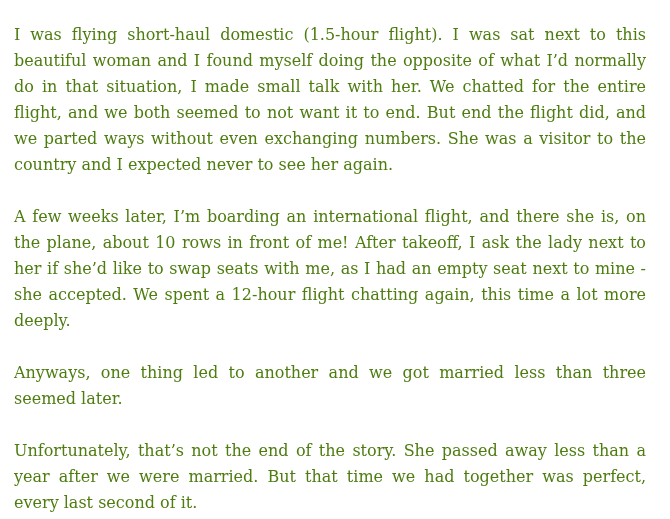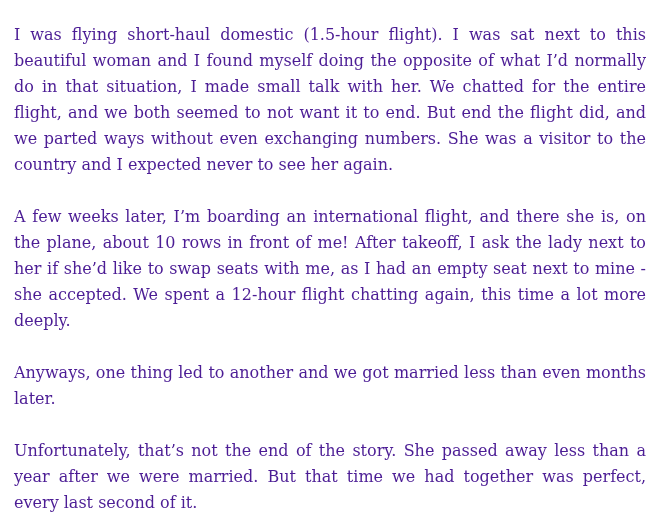--- a/index.html
+++ b/index.html
@@ -25,18 +25,18 @@
   .article-body p {
     margin: 0 0 26px 0;
   }
   .article-body p:last-child {
     margin-bottom: 8px;
   }
 </style>
 </head>
 <body style="background: rgb(255, 255, 255);">
 
-<div class="article-body" style="color: #4c1d95;">
+<div class="article-body" style="color: #4d7c0f;">
   <p>I was flying short-haul domestic (1.5-hour flight). I was sat next to this beautiful woman and I found myself doing the opposite of what I’d normally do in that situation, I made small talk with her. We chatted for the entire flight, and we both seemed to not want it to end. But end the flight did, and we parted ways without even exchanging numbers. She was a visitor to the country and I expected never to see her again.</p>
   <p>A few weeks later, I’m boarding an international flight, and there she is, on the plane, about 10 rows in front of me! After takeoff, I ask the lady next to her if she’d like to swap seats with me, as I had an empty seat next to mine - she accepted. We spent a 12-hour flight chatting again, this time a lot more deeply.</p>
-  <p>Anyways, one thing led to another and we got married less than even months later.</p>
+  <p>Anyways, one thing led to another and we got married less than three seemed later.</p>
   <p>Unfortunately, that’s not the end of the story. She passed away less than a year after we were married. But that time we had together was perfect, every last second of it.</p>
 </div>
 
 </body></html>

